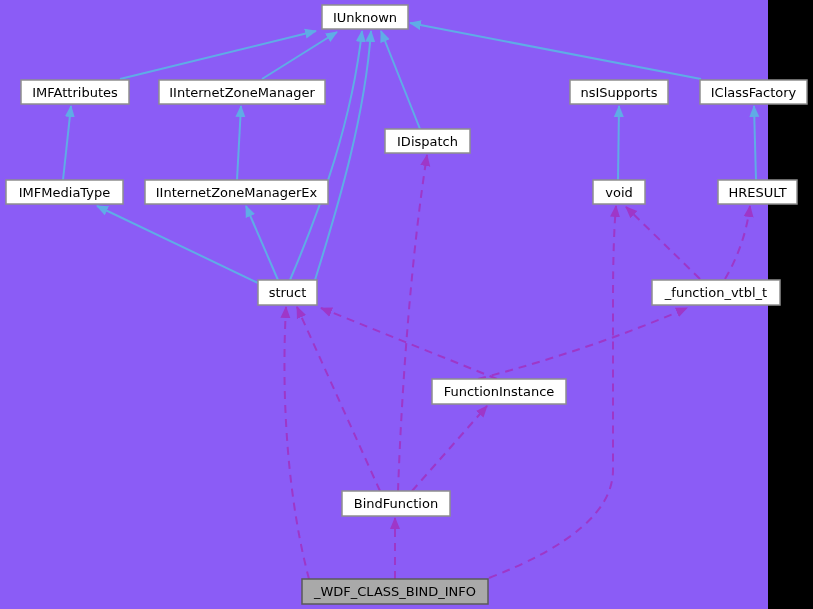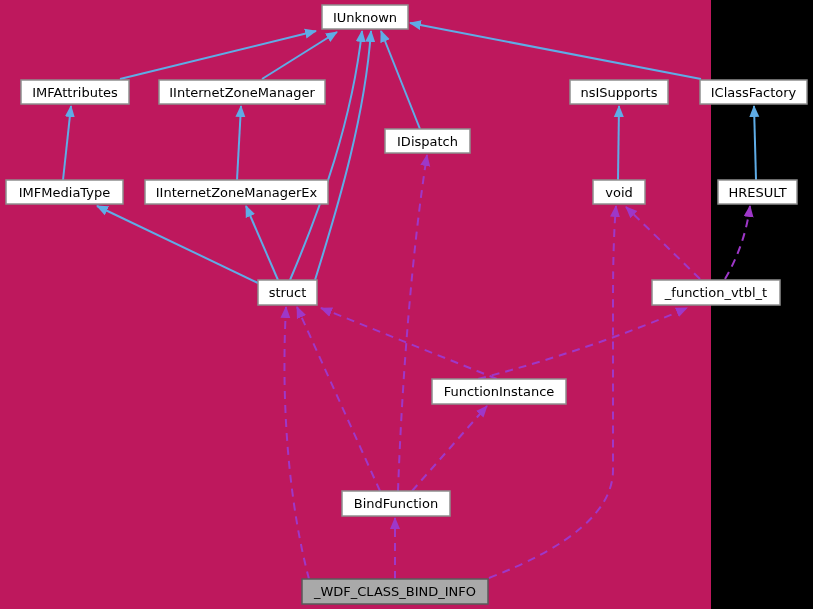--- a/index.html
+++ b/index.html
@@ -6,23 +6,23 @@
     margin: 0;
     padding: 0;
     background: #000000;
     width: 813px;
     height: 609px;
     overflow: hidden;
     font-family: "DejaVu Sans", "Liberation Sans", sans-serif;
   }
   #stage {
     position: relative;
-    width: 711px;
+    width: 768px;
     height: 609px;
-    background: #be185d;
+    background: #8b5cf6;
     text-decoration: underline;
   }
   svg { display: block; }
   .edge { fill: none; stroke-width: 2; }
   .edge.inheritance { stroke: #5FACE6; }
   .edge.usage { stroke: #9E37C8; stroke-dasharray: 8 6; }
   .node-box { fill: #ffffff; stroke: #8f8f8f; stroke-width: 1.5; }
   .node-box.focus { fill: #a9a9a9; stroke: #5a5a5a; }
   .node-label {
     fill: #000000;

